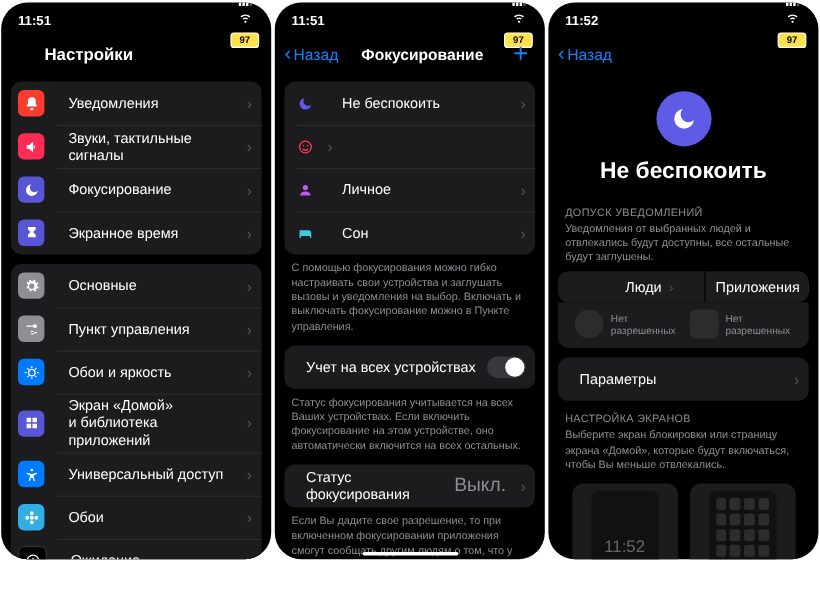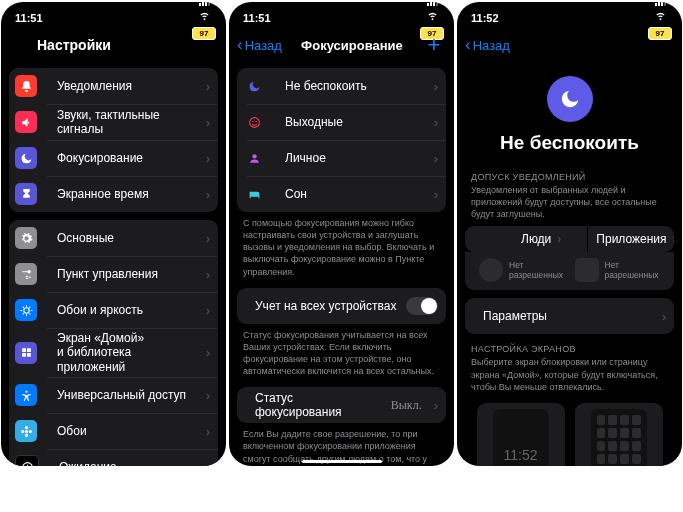--- a/index.html
+++ b/index.html
@@ -93,21 +93,21 @@
   }
   .group.plain .row + .row::before { left:10px; }
   .icon {
     width: 22px; height:22px; border-radius:5px;
     display:flex; align-items:center; justify-content:center;
     flex: 0 0 22px;
   }
   .icon svg { width:13px; height:13px; fill:#fff; }
   .row .label { flex:1; font-size:12px; color:#fff; line-height:1.2;margin-left:12px; }
   .row .chev { color:#55555a; font-size:13px; }
-  .row .value { color:#8e8e93; font-size:12px; margin-right:4px;font-family:Liberation Serif, serif;}
+  .row .value { color:#8e8e93; font-size:16px; margin-right:4px;}
   .toggle {
     width:32px; height:18px; border-radius:9px; background:#39393d;
     position:relative; flex:0 0 32px;
   }
   .toggle::after{
     content:""; position:absolute; width:16px; height:16px; border-radius:50%;
     background:#fff; top:1px; right:1px;
   }
 
   .footer-note {
@@ -362,21 +362,20 @@
       </div>
       <div class="row">
         <span class="icon" style="background:none">
             <svg viewBox="0 0 24 24">
               <circle cx="12" cy="12" r="9" fill="none" stroke="#ff375f" stroke-width="2"></circle>
               <circle cx="9" cy="10" r="1.2" fill="#ff375f"></circle>
               <circle cx="15" cy="10" r="1.2" fill="#ff375f"></circle>
               <path d="M8 15c1 1.5 2.5 2 4 2s3-.5 4-2" stroke="#ff375f" stroke-width="2" fill="none"></path>
             </svg>
           </span>
-        <span class="label">Выходные</span>
         <span class="chev">›</span>
       </div>
       <div class="row">
         <span class="icon" style="background:none">
             <svg viewBox="0 0 24 24">
               <circle cx="12" cy="8" r="4" fill="#bf5af2"></circle>
               <path d="M4 20c0-4 4-6 8-6s8 2 8 6" fill="#bf5af2"></path>
             </svg>
           </span>
         <span class="label">Личное</span>
@@ -442,21 +441,21 @@
     <div class="hero">
       <div class="big-icon">
         <svg viewBox="0 0 24 24">
             <path d="M21 13A9 9 0 1111 3a7 7 0 0010 10z"></path>
           </svg>
       </div>
       <h1>Не беспокоить</h1>
     </div>
 
     <div class="header-note">ДОПУСК УВЕДОМЛЕНИЙ</div>
-    <div class="footer-note" style="padding-top:0">Уведомления от выбранных людей и приложений будут доступны, все остальные будут заглушены.</div>
+    <div class="footer-note" style="padding-top:0">Уведомления от выбранных людей и отвлекались будут доступны, все остальные будут заглушены.</div>
 
     <div class="split">
       <div class="half">
         <span class="lbl">Люди</span>
         <span class="chev" style="color:#55555a">›</span>
       </div>
       <div class="half" style="border-left:1px solid #000">
         <span class="lbl">Приложения</span>
         <span class="chev" style="color:#55555a">›</span>
       </div>

